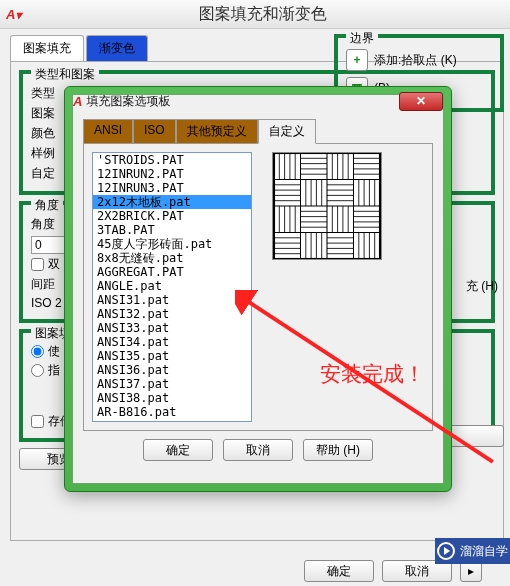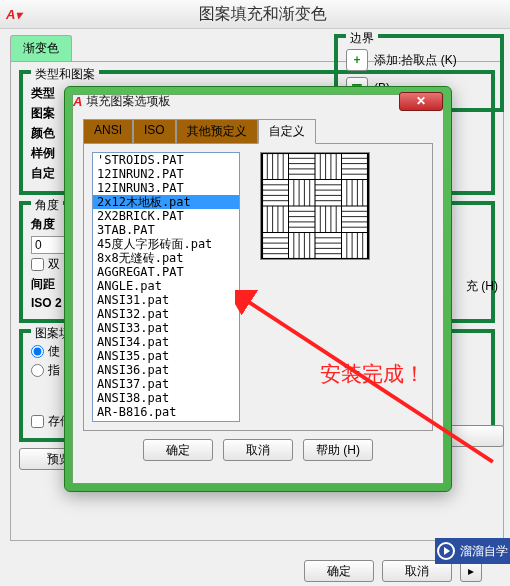--- a/index.html
+++ b/index.html
@@ -6,28 +6,28 @@
   body { width: 510px; height: 586px; background: #f0f0f0; overflow: hidden; position: relative; }
 
   
   .parent-dialog { position: absolute; top: 0; left: 0; width: 510px; height: 586px; background: #f0f0f0; }
   .title-bar { height: 29px; background: linear-gradient(#fafafa, #e4e4e4); border-bottom: 1px solid #ccc; display: flex; align-items: center; padding: 0 6px; }
   .title-bar .title-text { flex: 1; font-size: 16px; color: #333; text-align: center; }
   .red-a { color:#d22; font-weight:bold; font-size:13px; font-style:italic; }
 
   .tabs { display: flex; margin: 6px 0 0 10px; }
   .tab { padding: 4px 12px; background: #fff; border: 1px solid #aaa; border-bottom: none; border-radius: 3px 3px 0 0; margin-right: 2px; }
-  .tab.inactive { background: #86efac; }
+  .tab.inactive { background: #1d4ed8; }
   .tab-panel { border: 1px solid #aaa; margin: 0 6px 6px 10px; padding: 8px; height: 480px; background: #f0f0f0; }
 
   .group-box { border: 4px solid #15803d; padding: 8px 8px 6px; margin-bottom: 6px; position:relative; }
   .group-box > .legend { position: absolute; top: -8px; left: 8px; background:#f0f0f0; padding: 0 4px; font-size: 12px; }
 
   .field-row { display: flex; align-items: center; margin: 3px 0; }
-  .field-row .label { width: 50px; font-weight: bold; }
+  .field-row .label { width: 50px; }
   .spin { display: flex; align-items: center; }
   .spin input { width: 70px; height: 18px; border: 1px solid #999; padding: 0 3px; }
   .win-btn { min-width:70px; height:22px; background: linear-gradient(#fefefe,#e5e5e5); border:1px solid #8a8a8a; border-radius:3px; display:flex; align-items:center; justify-content:center; padding:0 8px; cursor:pointer; }
   .win-btn.arrow { min-width:22px; padding:0; }
 
   
   .right-col { position:absolute; right:6px; top:34px; width:170px; }
   .icon-green { width:22px; height:22px; border:1px solid #8a8a8a; border-radius:3px; background:#fff; display:flex; align-items:center; justify-content:center; color:#1a8a1a; font-weight:bold; }
 
   .radio, .checkbox { display:flex; align-items:center; gap:4px; margin:2px 0; }
@@ -42,21 +42,21 @@
   .modal-title .title-text { flex:1; font-size:12px; margin-left:4px; }
   .close-btn { width:44px; height:19px; background:linear-gradient(#e57373,#c62828); border:1px solid #7a1a1a; border-radius:3px; color:#fff; display:flex; align-items:center; justify-content:center; font-weight:bold; cursor:pointer; }
 
   .modal-body { padding:20px 10px 8px; height: calc(100% - 12px); display:flex; flex-direction:column; }
 
   .mtabs { display:flex; margin-bottom:-1px; margin-top:4px; }
   .mtab { padding:3px 10px; border:1px solid #999; background:#a16207; margin-right:0; cursor:pointer; }
   .mtab.active { background:#f0f0f0; border-bottom:1px solid #f0f0f0; position:relative; z-index:2; }
   .mpanel { border:1px solid #999; flex:1; display:flex; padding:8px; background:#f0f0f0; }
 
-  .list-box { width:148px; height:270px; background:#fff; border:1px solid #7a9ac7; overflow:auto; }
+  .list-box { width:160px; height:270px; background:#fff; border:1px solid #7a9ac7; overflow:auto; }
   .list-box::-webkit-scrollbar { width:16px; }
   .list-box::-webkit-scrollbar-track { background:#eee; }
   .list-box::-webkit-scrollbar-thumb { background:#cdcdcd; border:1px solid #aaa; }
   .list-item { padding:0 4px; font-family: SimSun, monospace; font-size:12px; line-height:14px; white-space:nowrap; cursor:default; }
   .list-item.selected { background:#3399ff; color:#000000; }
 
   .preview { width:110px; height:108px; border:1px solid #888; background:#fff; margin-left:20px; display:flex; align-items:center; justify-content:center; }
   .preview svg { width:100%; height:100%; }
 
   .modal-btns { display:flex; gap:10px; justify-content:center; padding:8px 0; }
@@ -73,20 +73,21 @@
 </head>
 <body>
 
 <div class="parent-dialog">
   <div class="title-bar">
     <span class="red-a">A<small>▾</small></span>
     <span class="title-text">图案填充和渐变色</span>
   </div>
 
   <div class="tabs">
+    <div class="tab">图案填充</div>
     <div class="tab inactive">渐变色</div>
   </div>
   <div class="tab-panel">
     <div class="group-box">
       <div class="legend">类型和图案</div>
       <div class="field-row">
           <span class="label">类型</span>
         </div>
       <div class="field-row">
           <span class="label">图案</span>

